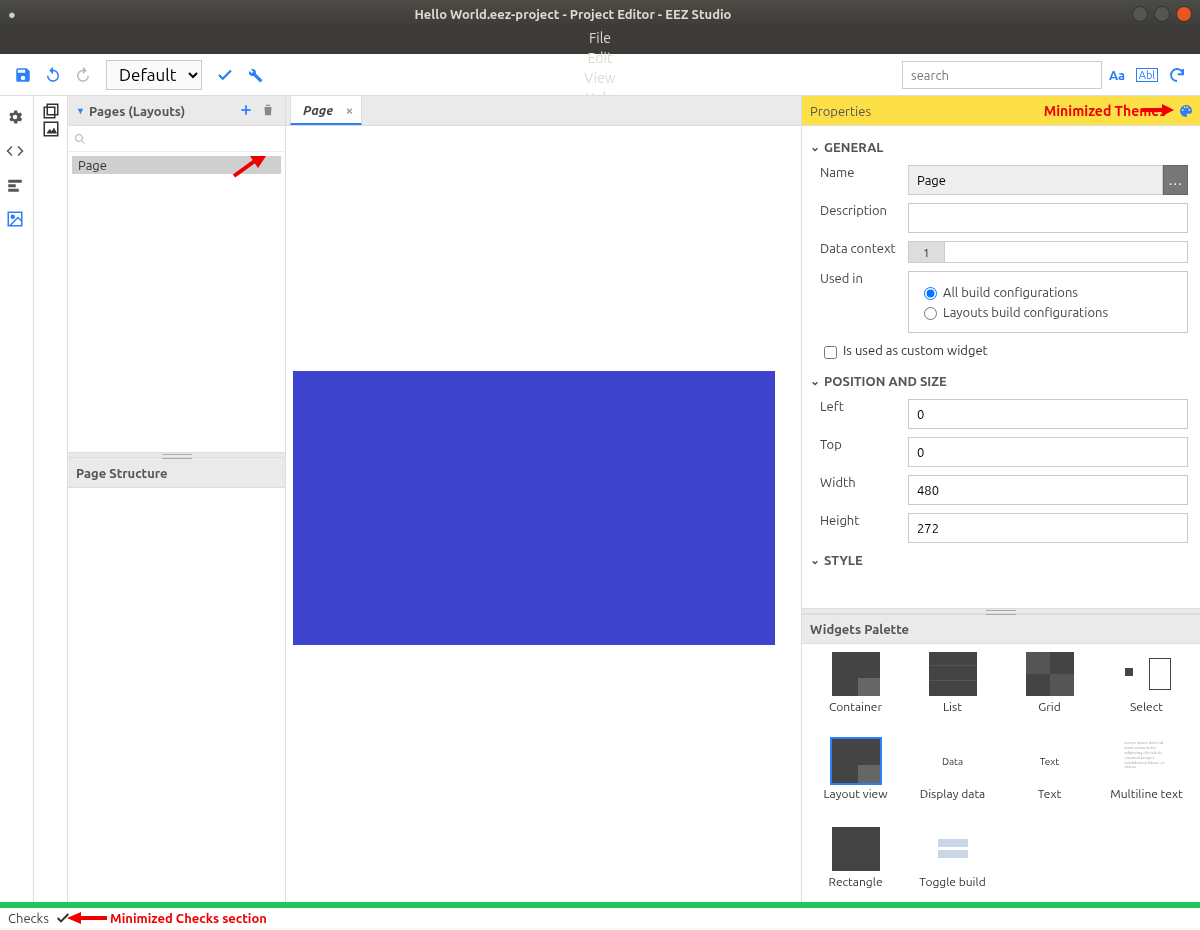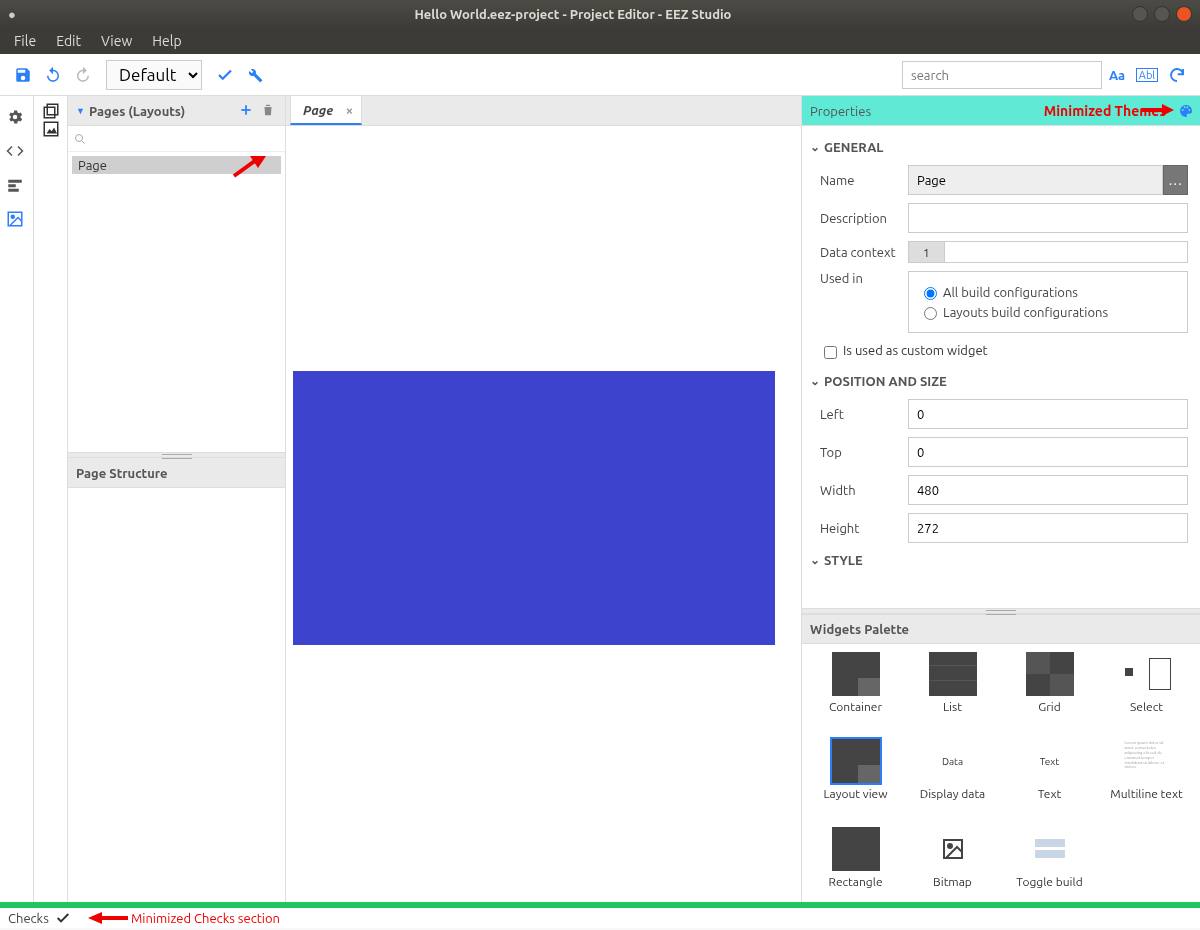--- a/index.html
+++ b/index.html
@@ -2,21 +2,21 @@
 <html><head>
 <meta charset="utf-8">
 <style>
   * { box-sizing: border-box; font-family: "Ubuntu", "Segoe UI", Arial, sans-serif; }
   html, body { margin: 0; padding: 0; width: 1200px; height: 930px; overflow: hidden; background: #f8f8f8; color: #333; }
   .titlebar { height: 28px; background: linear-gradient(to bottom, #4c4b46, #3c3b37); color: #dfdbd2; display: flex; align-items: center; padding: 0 8px; font-size: 13px; font-weight: bold; }
   .titlebar .title { flex: 1; text-align: center; }
   .titlebar .bullet { margin-right: 4px; color: #ccc; }
   .winctrl { width: 16px; height: 16px; border-radius: 50%; margin-left: 6px; background: #575550; border: 1px solid #333; }
   .winctrl.close { background: #e95420; }
-  .menubar { height: 26px; background: #3c3b37; color: #dfdbd2; display: flex; align-items: center; padding: 0 4px; font-size: 14px; }
+  .menubar { height: 26px; background: #3c3b37; color: #dfdbd2; display: flex; align-items: center; padding: 0 4px; font-size: 14px; flex-direction: column; }
   .menubar .mitem { padding: 2px 10px; cursor: pointer; }
   .toolbar { height: 42px; background: #fff; border-bottom: 1px solid #ddd; display: flex; align-items: center; padding: 0 8px; }
   .ticon { width: 22px; height: 22px; display: flex; align-items: center; justify-content: center; color: #2d7ff9; margin: 0 4px; cursor: pointer; }
   .ticon.muted { color: #bbb; }
   .config-select { margin: 0 8px; height: 30px; border: 1px solid #ccc; background: #fafafa; padding: 0 8px; font-size: 17px; }
   .toolbar .spacer { flex: 1; }
   .searchbox { width: 200px; height: 28px; border: 1px solid #ccc; padding: 0 8px; font-size: 13px; }
   .body { display: flex; height: 806px; background: #eee; }
   .iconstrip { width: 34px; background: #fff; border-right: 1px solid #ddd; display: flex; flex-direction: column; align-items: center; padding-top: 6px; }
   .iconstrip .sicon { width: 22px; height: 22px; margin: 6px 0; color: #555; cursor: pointer; }
@@ -35,28 +35,28 @@
   .list-item.sel { background: #cfcfcf; }
   .splitter-h { height: 6px; background: #eaeaea; border-top: 1px solid #ddd; border-bottom: 1px solid #ddd; position: relative; cursor: row-resize; }
   .splitter-h::after { content: ""; position: absolute; left: 50%; top: 1px; width: 30px; height: 3px; margin-left: -15px; border-top: 1px solid #aaa; border-bottom: 1px solid #aaa; }
   .center { flex: 1; background: #fff; display: flex; flex-direction: column; border-right: 1px solid #ddd; position: relative; }
   .tabs { height: 30px; background: #eaeaea; display: flex; align-items: flex-end; border-bottom: 1px solid #ddd; }
   .tab { height: 30px; background: #fff; border: 1px solid #ddd; border-bottom: 2px solid #2d7ff9; padding: 0 28px 0 12px; display: flex; align-items: center; font-size: 13px; font-style: italic; font-weight: bold; color: #444; position: relative; margin-left: 4px;}
   .tab .tclose { position: absolute; right: 8px; color: #999; font-style: normal; cursor: pointer; }
   .canvas { flex: 1; background: #fff; position: relative; overflow: hidden; }
   .page-rect { position: absolute; left: 8px; top: 246px; width: 480px; height: 272px; background: #3d43cc; outline: 1px solid #3d43cc; }
   .rightcol { width: 398px; background: #fff; display: flex; flex-direction: column; }
-  .props-head { height: 30px; background: #5eead4; border-bottom: 1px solid #ddd; display: flex; align-items: center; padding: 0 8px; font-size: 13px; color: #555; position: relative;}
+  .props-head { height: 30px; background: #fde047; border-bottom: 1px solid #ddd; display: flex; align-items: center; padding: 0 8px; font-size: 13px; color: #555; position: relative;}
   .props-head .label { font-weight: normal; }
   .props-head .anno { position: absolute; right: 34px; color: #e00; font-weight: bold; font-size: 14px; }
   .props-head .palette-icon { position: absolute; right: 6px; color: #2d7ff9; cursor:pointer; }
   .props-body { flex: 1; overflow: auto; padding: 8px 8px 8px 4px; }
   .sect { font-size: 13px; font-weight: bold; color: #555; padding: 6px 4px; cursor: pointer; }
   .sect::before { content: "⌄"; display: inline-block; transform: translateY(-1px); margin-right: 4px; font-size: 12px; color:#555;}
-  .proprow { display: flex; align-items: center; padding: 4px 4px 4px 14px; }
+  .proprow { display: flex; padding: 4px 4px 4px 14px; }
   .proprow label { width: 88px; font-size: 13px; color: #444; }
   .proprow .field { flex: 1; }
   .txtin { width: 100%; height: 30px; border: 1px solid #ccc; padding: 0 8px; font-size: 13px; background:#fff; }
   .txtin.ro { background: #eee; }
   .fieldgroup { display: flex; }
   .fieldgroup .dots { width: 28px; background:#777; color:#fff; border:1px solid #666; display:flex; align-items:center; justify-content:center; cursor:pointer; font-size:14px;}
   .radiobox { border:1px solid #ccc; padding:8px 10px; font-size:13px; flex:1;}
   .radiobox label { display:flex; align-items:center; margin:4px 0; width:auto;}
   .radiobox input { margin-right:6px;}
   .checkrow { padding: 6px 4px 6px 14px; font-size:13px; display:flex; align-items:flex-start;}
@@ -78,21 +78,21 @@
   .thumb.txt{background:#fff;color:#333;display:flex;align-items:center;justify-content:center;font-size:10px;}
   .thumb.multi{background:#fff; font-size:4px; padding:2px; color:#999; line-height:1.2; overflow:hidden;}
   .thumb.bitmap{background:#fff;display:flex;align-items:center;justify-content:center;color:#444;}
   .thumb.button{background:#fff;display:flex;align-items:center;justify-content:center;}
   .thumb.button::after{content:"";width:30px;height:10px;background:#6b95c2;}
   .thumb.toggle{background:#fff;display:flex;flex-direction:column;align-items:center;justify-content:center;gap:3px;}
   .thumb.toggle span{width:30px;height:8px;background:#c9d6e6;}
   .statusbar { height: 26px; background:#fff; border-top:6px solid #22c55e; display:flex; align-items:center; padding:0 8px; font-size:13px; color:#444; position:relative;}
   .statusbar .check { margin-left:6px;}
   .red-arrow-svg { display:inline-block; vertical-align:middle;}
-  .anno-checks { position:absolute; left:88px; color:#e00; font-weight:normal; display:flex; align-items:center;}
+  .anno-checks { position:absolute; left:67px; color:#e00; font-weight:bold; display:flex; align-items:center;}
   .anno-addpage { position:absolute; left:232px; top:154px; z-index:50; pointer-events:none;}
   .anno-themes-arrow { position:absolute; right:26px; top:6px; pointer-events:none;}
   svg { display:block; }
 </style>
 </head>
 <body>
 
 <div class="anno-addpage">
   <svg width="36" height="24" class="red-arrow-svg">
       <polygon points="4,22 22,6 18,14 36,2 28,2 36,2 34,10" fill="none" stroke="#e00" stroke-width="0"></polygon>
@@ -360,30 +360,20 @@
         </div>
       <div class="widget">
           <div class="thumb multi">Lorem ipsum dolor sit amet consectetur adipiscing elit sed do eiusmod tempor incididunt ut labore et dolore</div>
           <span>Multiline text</span>
         </div>
       <div class="widget">
           <div class="thumb"></div>
           <span>Rectangle</span>
         </div>
       <div class="widget">
-          <div class="thumb bitmap">
-            <svg width="28" height="24" viewBox="0 0 24 24" fill="none" stroke="currentColor" stroke-width="2">
-              <rect x="3" y="3" width="18" height="18"></rect>
-              <circle cx="9" cy="9" r="2" fill="currentColor"></circle>
-              <polyline points="21 15 16 10 5 21"></polyline>
-            </svg>
-          </div>
-          <span>Bitmap</span>
-        </div>
-      <div class="widget">
           <div class="thumb toggle">
             <span></span>
             <span></span>
           </div>
           <span>Toggle build</span>
         </div>
     </div>
   </div>
 </div>
 

